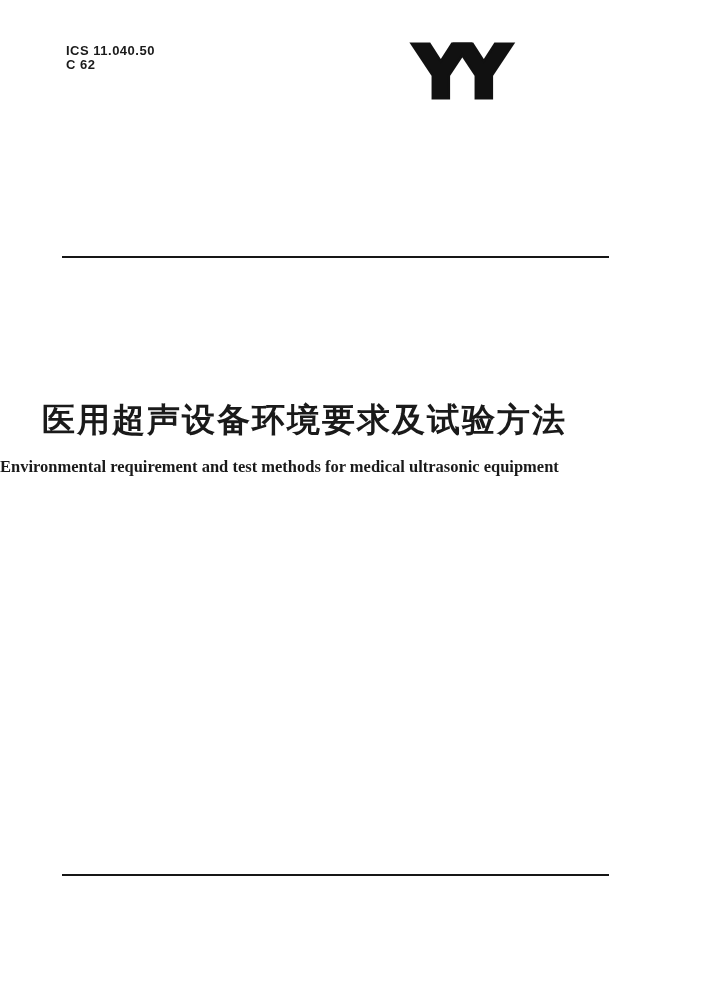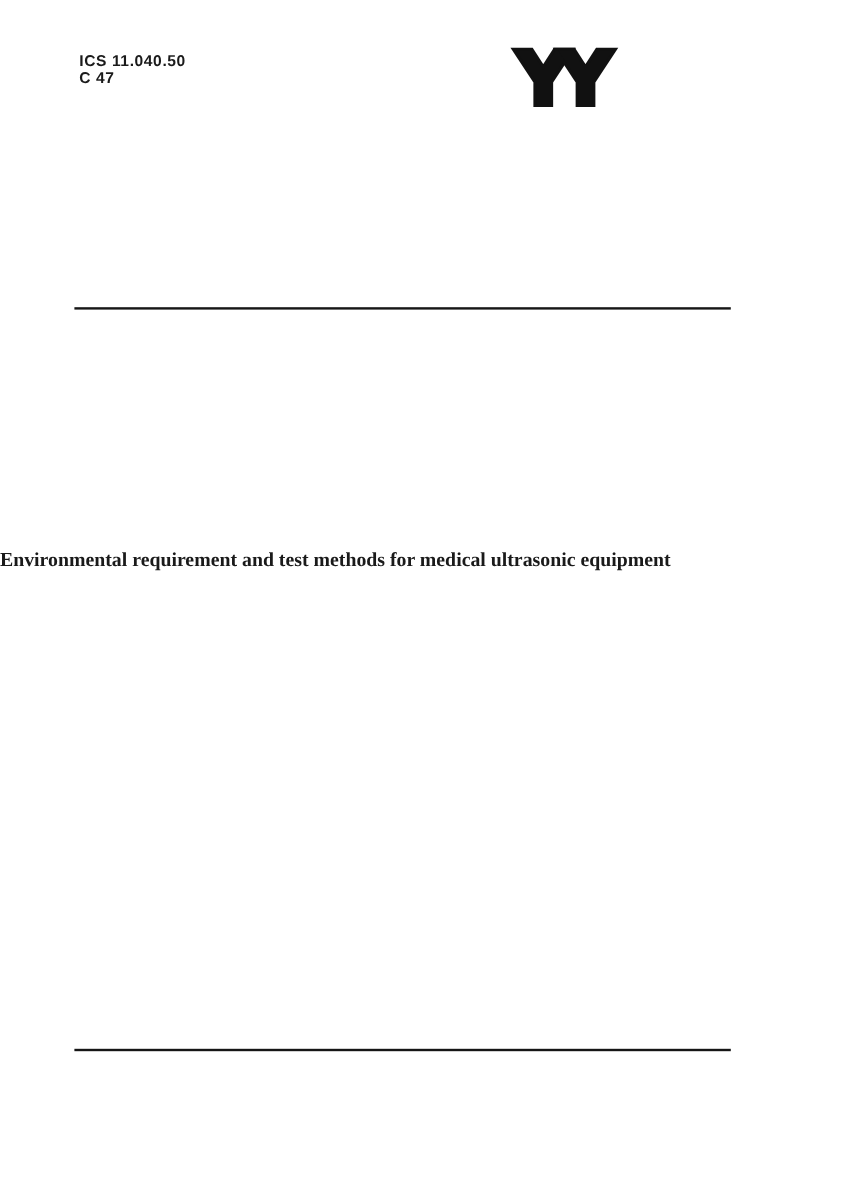--- a/index.html
+++ b/index.html
@@ -28,21 +28,21 @@
     letter-spacing: 0.5px;
   }
 
   
   .yy-logo {
     position: absolute;
     top: 36px;
     right: 108px;
     font-family: "DejaVu Sans", "Liberation Sans", sans-serif;
     font-weight: bold;
-    font-size: 61px;
+    font-size: 72px;
     line-height: 1;
     letter-spacing: -9px;
     color: #111111;
     -webkit-text-stroke: 5px #111111;
     paint-order: stroke fill;
     white-space: nowrap;
   }
 
   
   .standard-category {
@@ -143,29 +143,30 @@
     letter-spacing: 12px;
   }
 </style>
 </head>
 <body>
 
 <div class="page">
 
   <div class="ics-block">
     <div>ICS 11.040.50</div>
-    <div>C 47</div>
+    <div>C 62</div>
   </div>
 
   <div class="yy-logo">YY</div>
 
 
 
   <div class="rule rule-top"></div>
 
+  <h2 class="doc-title-zh">医用超声设备环境要求及试验方法</h2>
 
   <div class="doc-title-en">Environmental requirement and test methods for medical ultrasonic equipment</div>
 
 
   <div class="rule rule-bottom"></div>
 
 
 </div>
 
 </body></html>

